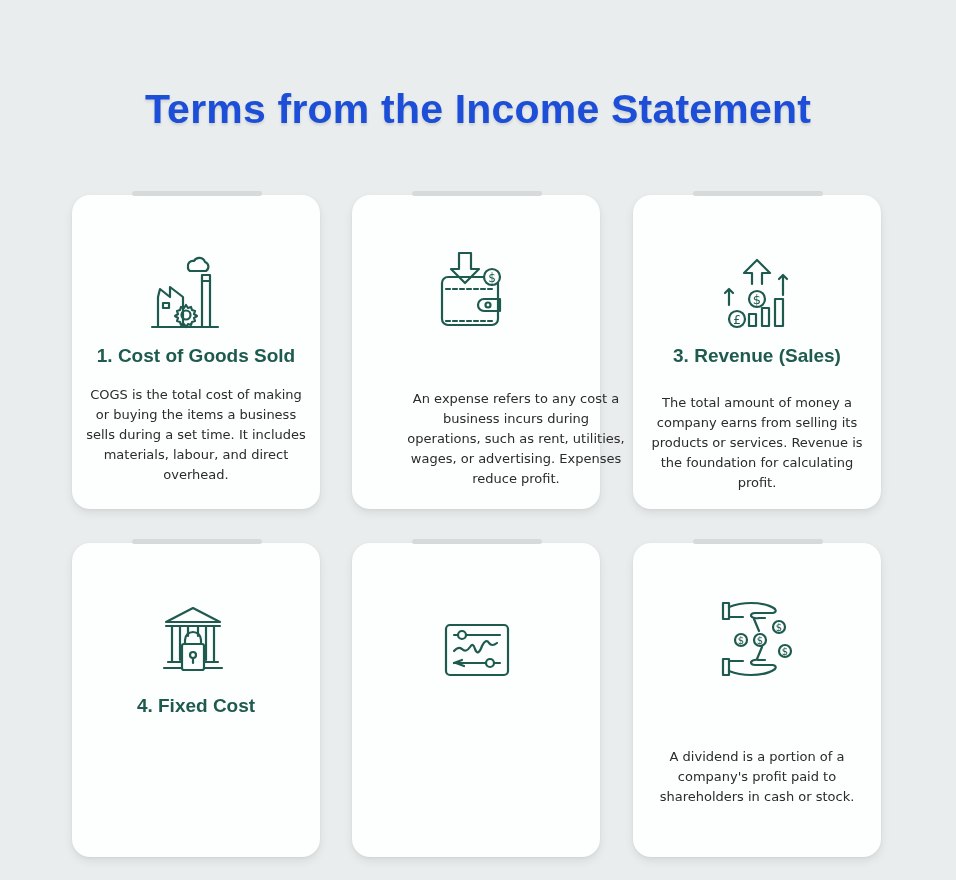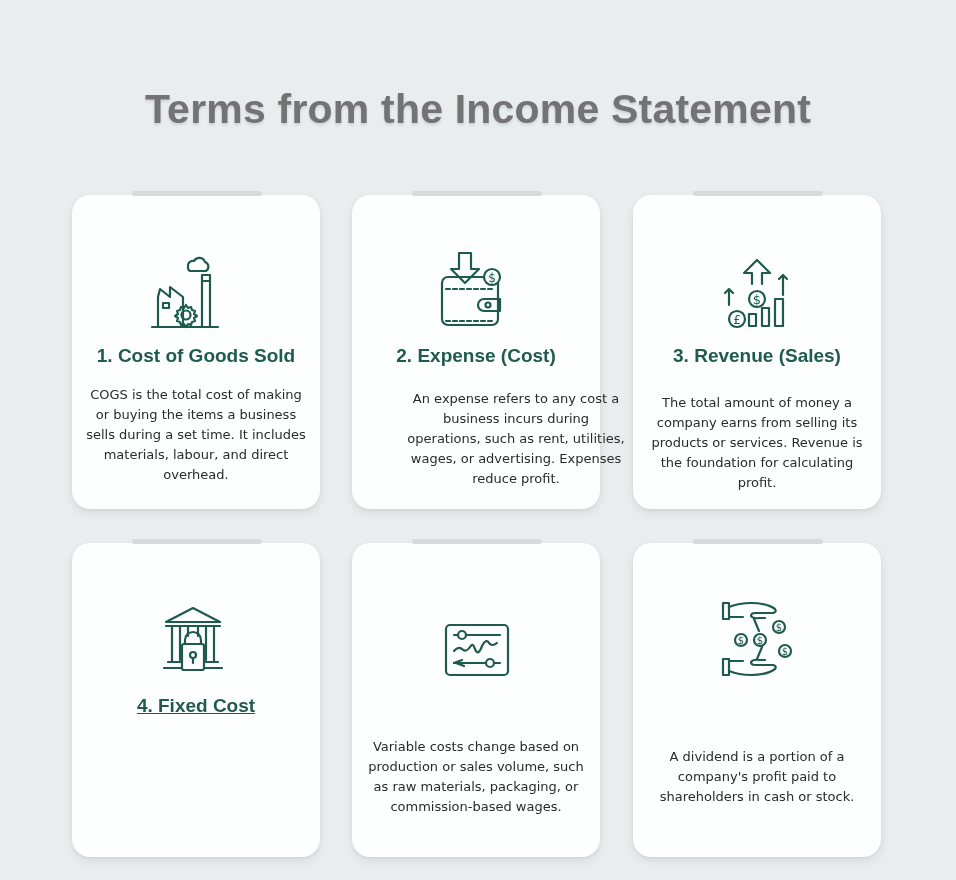--- a/index.html
+++ b/index.html
@@ -5,21 +5,21 @@
   html, body { margin:0; padding:0; }
   body {
     width:956px; height:880px; overflow:hidden;
     background:#e9edee;
     font-family:"Liberation Sans", sans-serif;
     position:relative;
   }
   .title {
     position:absolute; left:0; top:86px; width:956px;
     text-align:center; font-size:41px; font-weight:bold;
-    color:#737373; letter-spacing:0.2px;
+    color:#1d4ed8; letter-spacing:0.2px;
     text-shadow:0 2px 3px rgba(0,0,0,0.12);
   }
   .card {
     position:absolute; width:248px; height:314px;
     background:#fdfefe; border-radius:18px;
     box-shadow:0 4px 10px rgba(0,0,0,0.08), 0 1px 3px rgba(0,0,0,0.05);
   }
   .tab {
     position:absolute; top:-4px; left:60px; width:130px; height:5px;
     background:#d6dadb; border-radius:3px;
@@ -67,21 +67,20 @@
       <path d="M24 30 h10 M44 30 h10"></path>
       <rect x="16" y="30" width="56" height="48" rx="6"></rect>
       <path d="M20 42 h48" stroke-dasharray="4 3"></path>
       <path d="M20 74 h48" stroke-dasharray="4 3"></path>
       <path d="M58 52 h16 v12 h-16 a6 6 0 0 1 0-12z"></path>
       <circle cx="62" cy="58" r="2.5"></circle>
       <circle cx="66" cy="30" r="8" fill="#fdfefe"></circle>
       <text x="66" y="34.5" font-size="12" font-family="DejaVu Sans, sans-serif" fill="#1e5a4e" stroke="none" text-anchor="middle">$</text>
     </svg>
   </div>
-  <div class="card-title" style="top:150px;">2. Expense (Cost)</div>
   <div class="card-desc" style="top:194px;margin-left:40px;">An expense refers to any cost a business incurs during operations, such as rent, utilities, wages, or advertising. Expenses reduce profit.</div>
 </div>
 
 <div class="card" style="left:633px; top:195px;">
   <div class="tab"></div>
   <div class="icon" style="top:52px;">
     <svg viewBox="0 0 100 90" fill="none" stroke="#1e5a4e" stroke-width="2.2" stroke-linejoin="round" stroke-linecap="round">
       <path d="M45 37 V26 h-8 l13-13 l13 13 h-8 v11"></path>
       <circle cx="50" cy="52" r="8"></circle>
       <text x="50" y="57" font-size="13" font-family="DejaVu Sans, sans-serif" fill="#1e5a4e" stroke="none" text-anchor="middle">$</text>
@@ -106,37 +105,36 @@
       <line x1="20" y1="26" x2="74" y2="26"></line>
       <path d="M26 26 v36 M34 26 v34 M42 26 v10 M52 26 v10 M60 26 v34 M68 26 v36"></path>
       <path d="M22 62 h14 M58 62 h14"></path>
       <path d="M18 68 h18 M58 68 h18"></path>
       <path d="M39 44 v-4 a8 8 0 0 1 16 0 v4"></path>
       <rect x="36" y="44" width="22" height="26" rx="2"></rect>
       <circle cx="47" cy="55" r="3"></circle>
       <line x1="47" y1="58" x2="47" y2="63"></line>
     </svg>
   </div>
-  <div class="card-title" style="top:152px;text-decoration:underline;">4. Fixed Cost</div>
+  <div class="card-title" style="top:152px;">4. Fixed Cost</div>
 </div>
 
 <div class="card" style="left:352px; top:543px;">
   <div class="tab"></div>
   <div class="icon" style="top:62px;">
     <svg viewBox="0 0 100 90" fill="none" stroke="#1e5a4e" stroke-width="2.2" stroke-linejoin="round" stroke-linecap="round">
       <rect x="20" y="20" width="62" height="50" rx="4"></rect>
       <line x1="28" y1="30" x2="74" y2="30"></line>
       <circle cx="36" cy="30" r="4" fill="#fdfefe"></circle>
       <path d="M28 46 q4-5 8-2 q4 4 8-2 q3-5 5 2 q3 8 7-3 q4-8 7-3 q3 4 8 0"></path>
       <line x1="28" y1="58" x2="74" y2="58"></line>
       <path d="M28 58 l8-3 M30 58 l8 3"></path>
       <circle cx="64" cy="58" r="4" fill="#fdfefe"></circle>
     </svg>
   </div>
-  <div class="card-desc" style="top:194px;">Variable costs change based on production or sales volume, such as raw materials, packaging, or commission-based wages.</div>
 </div>
 
 <div class="card" style="left:633px; top:543px;">
   <div class="tab"></div>
   <div class="icon" style="top:52px;">
     <svg viewBox="0 0 100 90" fill="none" stroke="#1e5a4e" stroke-width="2.2" stroke-linejoin="round" stroke-linecap="round">
       <rect x="16" y="8" width="6" height="16"></rect>
       <path d="M22 12 q10-4 22-4 q16 0 24 6 q2 3 -2 4 h-18 q-4 0 -4 3 q2 3 8 2 l6 0 M22 22 h14"></path>
       <line x1="47" y1="24" x2="52" y2="36"></line>
       <rect x="16" y="64" width="6" height="16"></rect>

